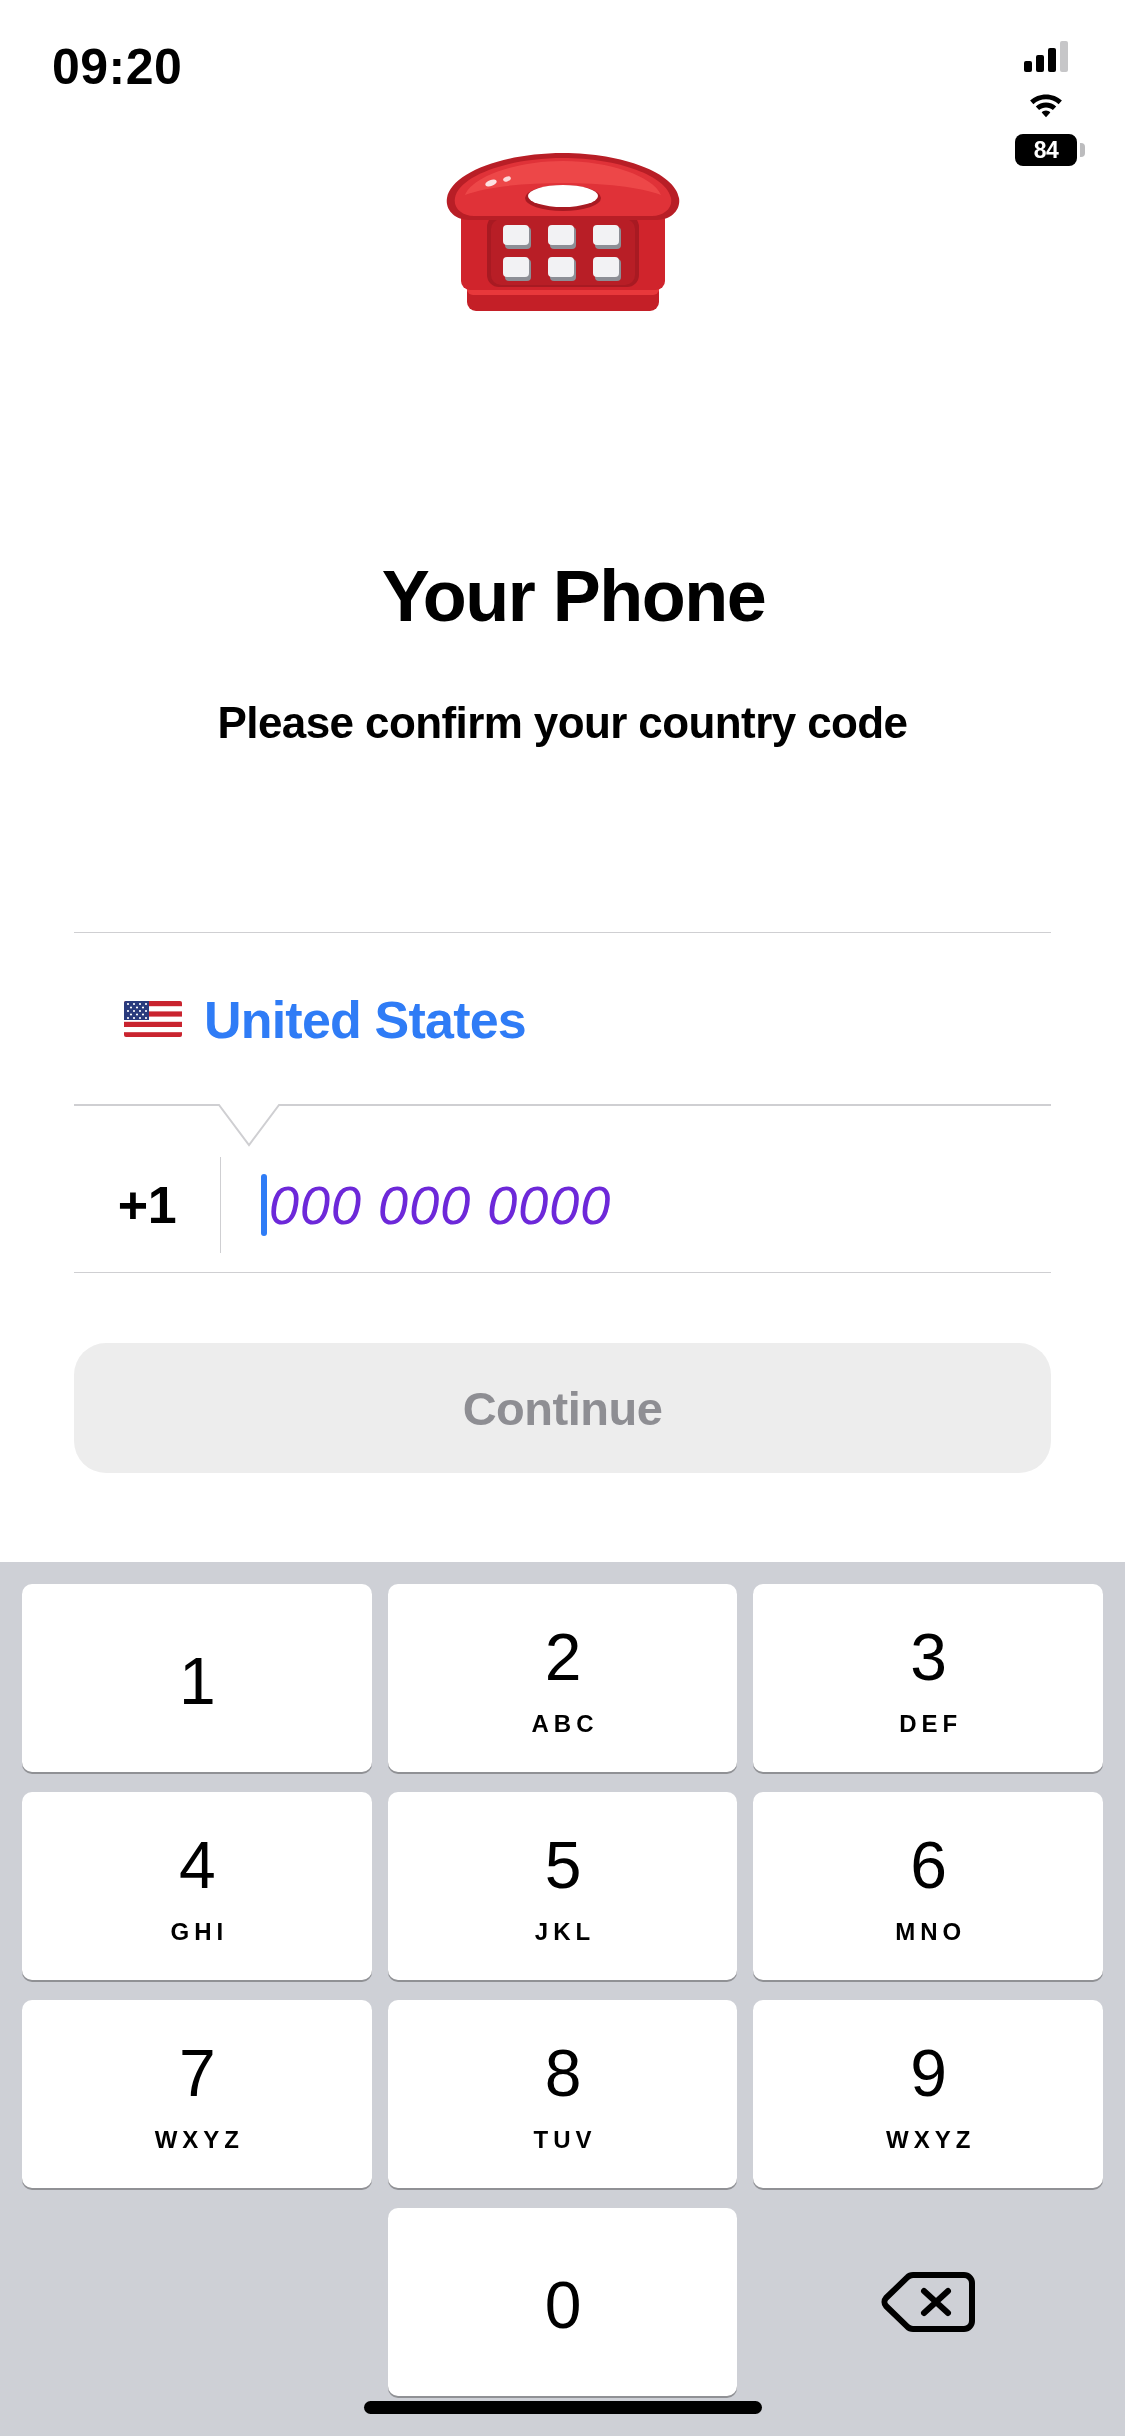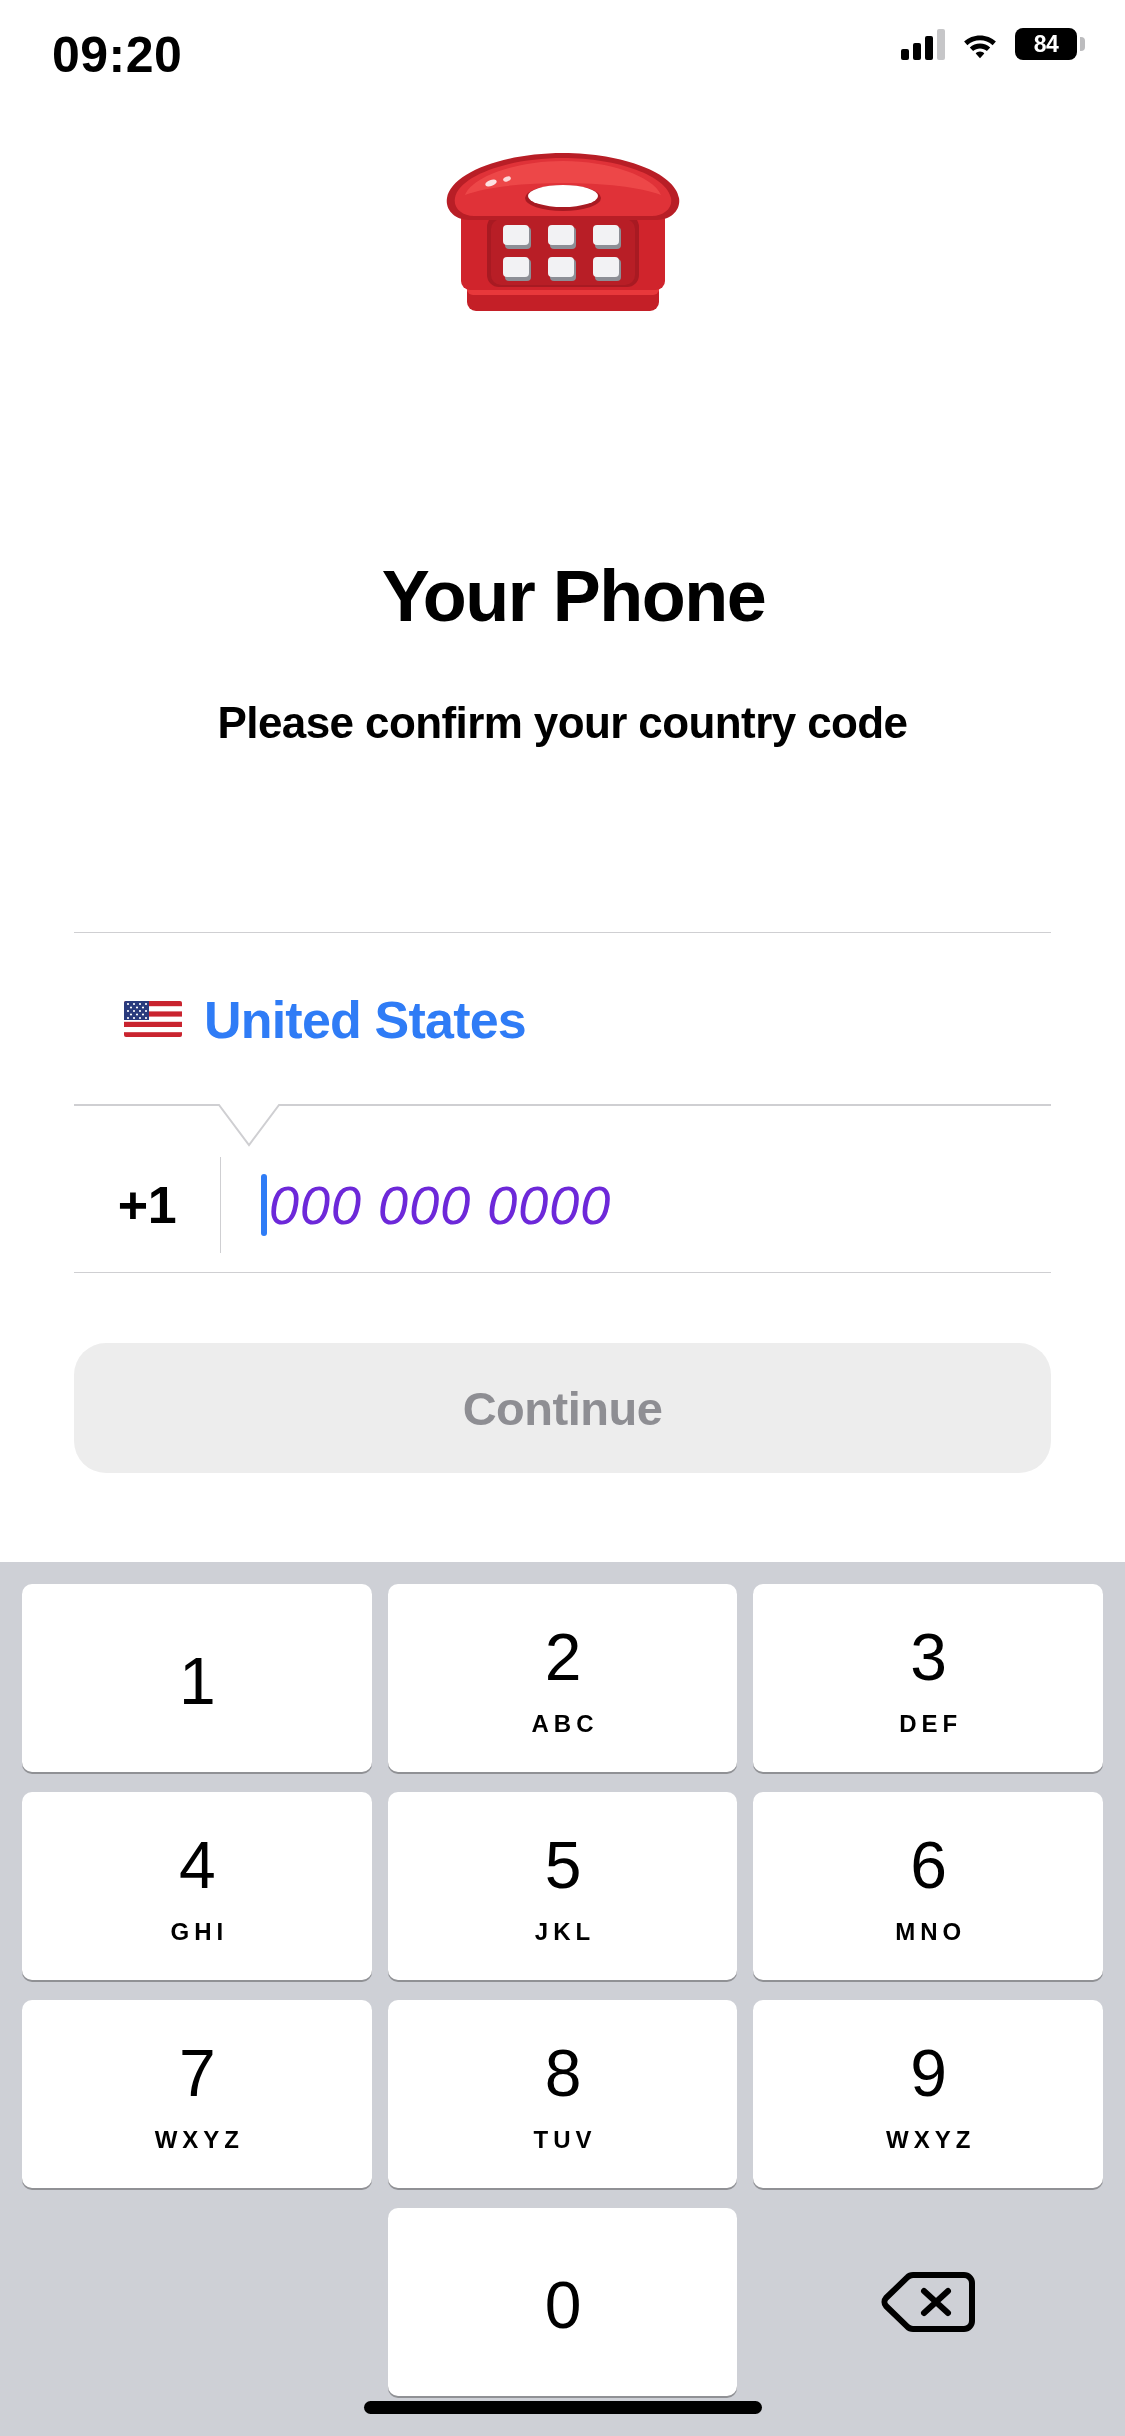--- a/index.html
+++ b/index.html
@@ -7,30 +7,30 @@
     width:1125px; height:2436px;
     background:#ffffff;
     font-family:"Liberation Sans", sans-serif;
     -webkit-font-smoothing:antialiased;
     overflow:hidden;
   }
   #screen { position:relative; width:1125px; height:2436px; background:#fff; }
 
   
   .statusbar {
-    position:absolute; top:0; left:0; width:1125px; height:110px;
+    position:absolute; top:12px; left:0; width:1125px; height:110px;
   }
   .sb-time {
     position:absolute; left:52px; top:26px;
     font-size:50px; font-weight:bold; color:#000;
     letter-spacing:0.5px;
   }
   .sb-right {
     position:absolute; right:48px; top:28px;
-    display:flex; align-items:center; gap:16px;
+    display:flex; align-items:center; gap:16px;flex-direction:column;
   }
   .sig { display:flex; align-items:flex-end; gap:4px; height:32px; }
   .sig i { display:block; width:8px; background:#000; border-radius:2px; }
   .sig i:nth-child(1){ height:11px; }
   .sig i:nth-child(2){ height:17px; }
   .sig i:nth-child(3){ height:24px; }
   .sig i:nth-child(4){ height:31px; background:#c6c6c8; }
   .wifi { width:38px; height:30px; position:relative; }
   .batt {
     position:relative; width:62px; height:32px;

